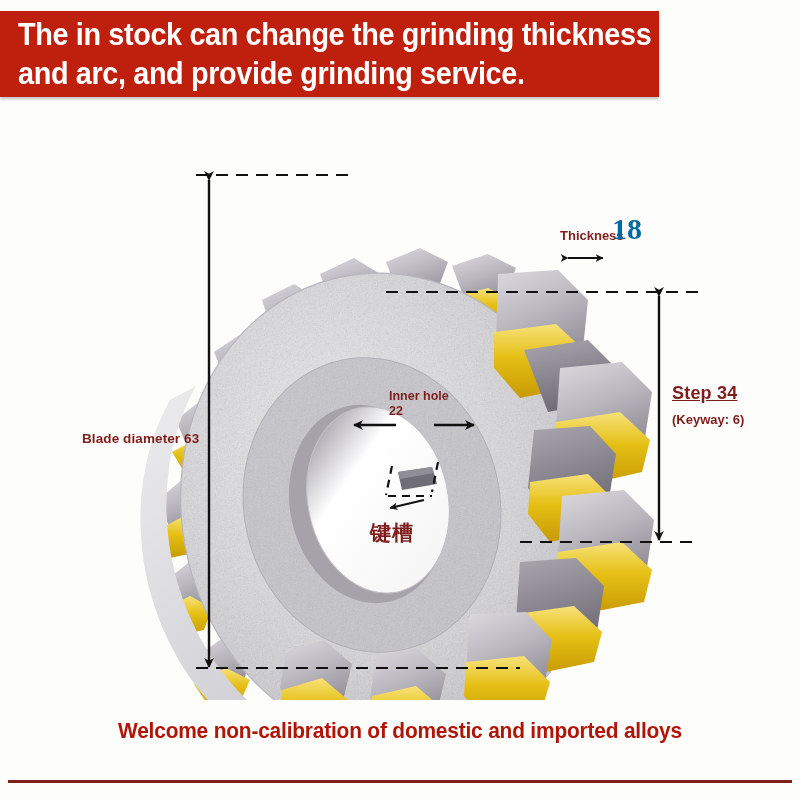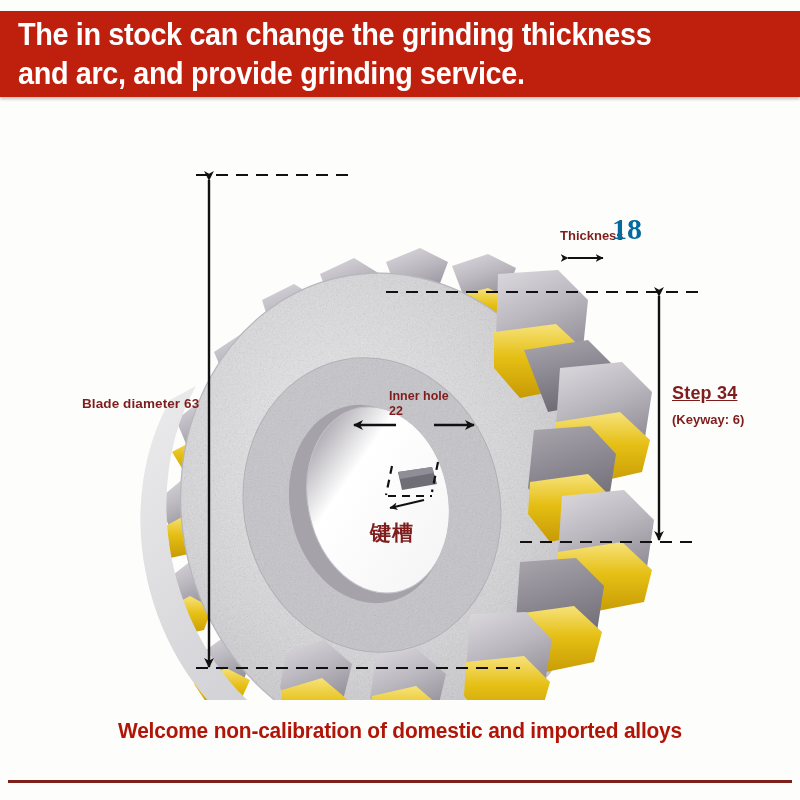--- a/index.html
+++ b/index.html
@@ -7,21 +7,21 @@
     width:800px;height:800px;
     background:#ffffff;
     font-family:"Liberation Sans", sans-serif;
     position:relative;
     overflow:hidden;
   }
   .page{position:relative;width:800px;height:800px;background:#fdfdfb;}
 
   
   .banner{
-    position:absolute;left:0;top:11px;width:800px;height:86px;
+    position:absolute;left:0;top:11px;width:659px;height:86px;
     background:#bf1f0d;
     box-shadow:0 2px 3px rgba(0,0,0,.25);
   }
   .banner-text{
     position:absolute;left:18px;top:4px;width:770px;
     color:#ffffff;
     font-family:"Liberation Sans", sans-serif;
     font-weight:bold;
     font-size:31px;
     line-height:39px;
@@ -30,21 +30,21 @@
     transform-origin:left top;
     white-space:pre-line;
   }
 
   
   .stage{position:absolute;left:0;top:100px;width:800px;height:600px;}
   .stage svg{display:block;}
 
   
   .anno{position:absolute;color:#7f1d1d;font-weight:bold;white-space:pre;}
-  #lbl-blade-diameter{left:82px;top:396px;font-size:13.5px;letter-spacing:.1px;}
+  #lbl-blade-diameter{left:82px;top:431px;font-size:13.5px;letter-spacing:.1px;}
   #lbl-thickness-word{left:560px;top:228px;font-size:13px;}
   #lbl-thickness-val{left:612px;top:214px;font-size:30px;color:#0369a1;
      font-family:"Liberation Serif", serif;font-weight:bold;line-height:30px;}
   #lbl-step{left:672px;top:383px;font-size:18px;letter-spacing:.2px;text-decoration:underline;}
   #lbl-keyway-note{left:672px;top:412px;font-size:13px;}
   #lbl-inner-hole{left:389px;top:389px;font-size:12.5px;line-height:15px;}
   #lbl-keyway-cn{left:370px;top:519px;font-size:21px;font-family:Liberation Mono, monospace;
      font-weight:bold;letter-spacing:1px;}
   #lbl-teeth{left:565px;top:635px;font-size:14px;letter-spacing:.1px;}
 

